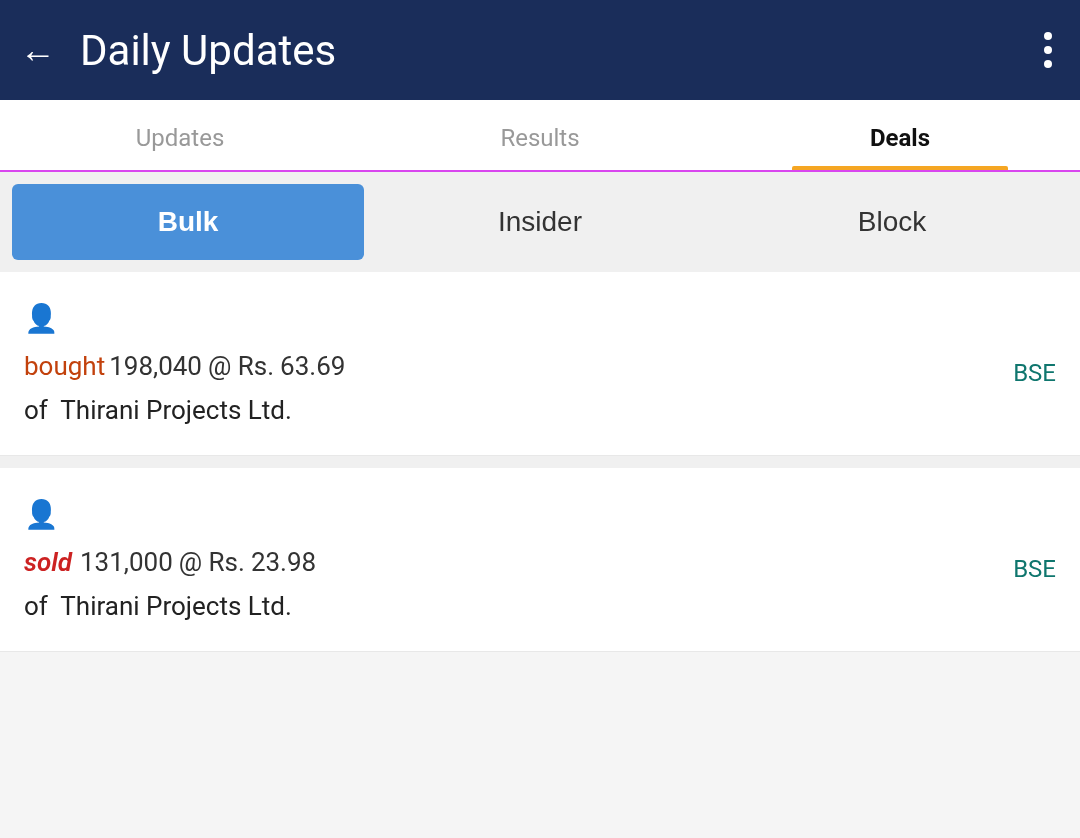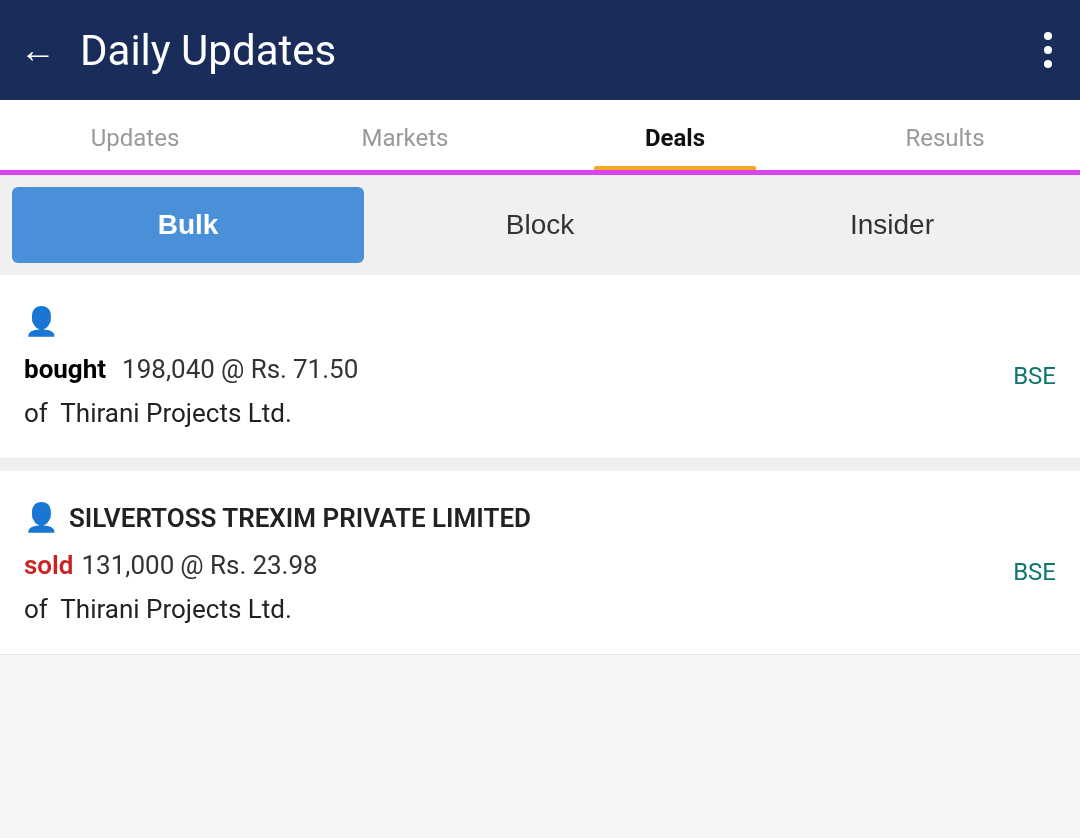--- a/index.html
+++ b/index.html
@@ -59,21 +59,21 @@
       width: 8px;
       height: 8px;
       background: white;
       border-radius: 50%;
     }
 
     
     .tabs-container {
       background: white;
       display: flex;
-      border-bottom: 5px solid #d946ef;
+      border-bottom: 2px solid #d946ef;
       overflow: hidden;
     }
 
     .tab {
       flex: 1;
       padding: 24px 10px 18px;
       text-align: center;
       font-size: 24px;
       color: #999;
       cursor: pointer;
@@ -156,29 +156,30 @@
     .deal-info {
       font-size: 26px;
       color: #333;
       margin-bottom: 14px;
       display: flex;
       align-items: center;
       gap: 0;
     }
 
     .deal-action-bought {
-      color: #000000;
-      font-weight: 700;
-      margin-right: 16px;
+      color: #c2410c;
+      font-weight: 400;
+      margin-right: 4px;
     }
 
     .deal-action-sold {
       color: #cc2222;
       font-weight: 600;
       margin-right: 8px;
+      font-style: italic;
     }
 
     .deal-exchange {
       float: right;
       font-size: 24px;
       color: #0f766e;
       margin-left: auto;
     }
 
     .deal-info-row {
@@ -216,69 +217,65 @@
     <div class="menu-dot"></div>
     <div class="menu-dot"></div>
   </div>
 </div>
 
 <div class="tabs-container">
   <div class="tab">
     <span>Updates</span>
   </div>
   <div class="tab">
-    <span>Markets</span>
+    <span>Results</span>
   </div>
   <div class="tab active">
     <span>Deals</span>
-  </div>
-  <div class="tab">
-    <span>Results</span>
   </div>
 </div>
 
 <div class="sub-tabs-container">
   <button class="sub-tab active">
     <span>Bulk</span>
   </button>
   <button class="sub-tab">
-    <span>Block</span>
+    <span>Insider</span>
   </button>
   <button class="sub-tab">
-    <span>Insider</span>
+    <span>Block</span>
   </button>
 </div>
 
 <div class="deals-list">
 
   <div class="deal-card">
     <div class="deal-person">
       <span class="person-icon">👤</span>
     </div>
     <div class="deal-info-row">
       <div class="deal-info">
         <span class="deal-action-bought">bought</span>
         <span>198,040</span>
         <span style="margin: 0 6px;"> @ Rs. </span>
-        <span>71.50</span>
+        <span>63.69</span>
       </div>
       <span class="deal-exchange">BSE</span>
     </div>
     <div class="deal-company">
       <span>of</span>
       <span>Thirani Projects Ltd.</span>
     </div>
   </div>
 
   <div class="divider"></div>
 
   <div class="deal-card">
     <div class="deal-person">
       <span class="person-icon">👤</span>
-      <span>SILVERTOSS TREXIM PRIVATE LIMITED</span>
     </div>
     <div class="deal-info-row">
       <div class="deal-info">
         <span class="deal-action-sold">sold</span>
         <span>131,000</span>
         <span style="margin: 0 6px;"> @ Rs. </span>
         <span>23.98</span>
       </div>
       <span class="deal-exchange">BSE</span>
     </div>

